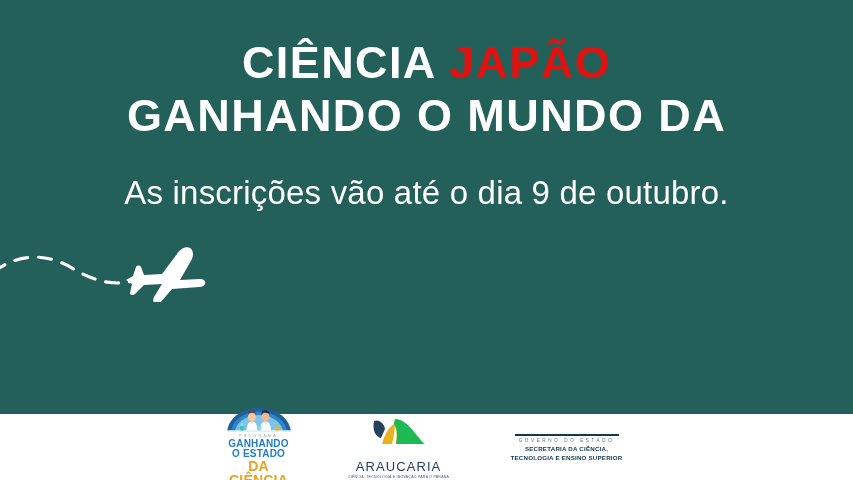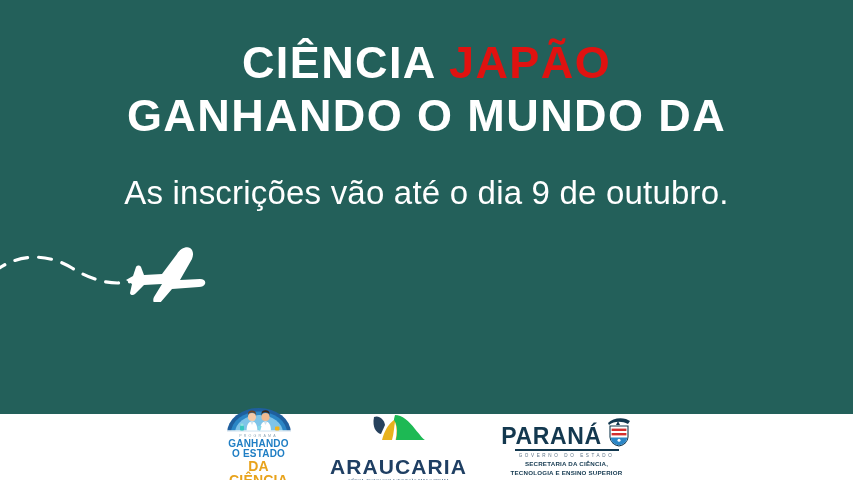--- a/index.html
+++ b/index.html
@@ -69,21 +69,21 @@
   .logo-gmc .w3{
     display:block;font-weight:bold;font-size:14px;
     letter-spacing:0.2px;color:#e8a31c;
   }
   .logo-gmc .pre{
     display:block;font-size:3.6px;letter-spacing:2.2px;
     color:#8aa4b5;margin-bottom:1px;
   }
   .logo-arauc{width:104px;}
   .arauc-word{
-    font-weight:bold;font-size:21px;letter-spacing:1.1px;
+    font-weight:normal;font-size:13px;letter-spacing:1.1px;
     color:#1f3f63;line-height:1;margin-top:14px;
   }
   .arauc-tag{
     font-size:3.5px;letter-spacing:0.25px;color:#3d5c7a;
     margin-top:2px;white-space:nowrap;
   }
   .logo-parana{width:128px;}
   .pr-top{display:flex;align-items:flex-end;gap:4px;}
   .pr-word{
     font-weight:bold;font-size:23px;letter-spacing:0.6px;
@@ -170,32 +170,20 @@
         <path d="M6 5 C11 3, 16 7, 17 13 L13 22 C8 21, 4 15, 6 5 Z" fill="#26415c"></path>
         <path d="M27 3 C34 3, 41 9, 47 17 C52 23, 55 27, 57 28 L25 28 C27 22, 24 12, 27 3 Z" fill="#1db954"></path>
         <path d="M26 8 C29 12, 30 19, 28 28 L14 28 C16 20, 20 12, 26 8 Z" fill="#e8b21c"></path>
         <path d="M27 10 C29 15, 29 22, 27.6 28 L24 28 C26 21, 26 15, 27 10 Z" fill="#ffffff"></path>
       </svg>
       <div class="arauc-word">ARAUCARIA</div>
       <div class="arauc-tag">CIÊNCIA, TECNOLOGIA E INOVAÇÃO PARA O PARANÁ</div>
     </div>
 
     <div class="logo logo-parana">
-      <div class="pr-top">
-        <span class="pr-word">PARANÁ</span>
-        <svg width="26" height="30" viewBox="0 0 26 30" aria-hidden="true">
-          <path d="M2 6 C6 2, 13 0, 20 2 L24 4 L22 7 C16 4, 8 4, 3 8 Z" fill="#13384f"></path>
-          <path d="M12 4 L14 8 L10 8 Z" fill="#13384f"></path>
-          <path d="M4 9 L22 9 L22 20 C22 25, 17 28, 13 29 C9 28, 4 25, 4 20 Z" fill="#ffffff" stroke="#13384f" stroke-width="1.1"></path>
-          <path d="M5.6 11.6 L20.4 11.6 L20.4 14 L5.6 14 Z" fill="#d32f2f"></path>
-          <path d="M5.6 16 L20.4 16 L20.4 18.4 L5.6 18.4 Z" fill="#d32f2f"></path>
-          <path d="M5 20.4 L21 20.4 L21 21.4 C21 25, 17 27.4, 13 28.2 C9 27.4, 5 25, 5 21.4 Z" fill="#2b86c6"></path>
-          <circle cx="13" cy="23.2" r="1.5" fill="#ffffff"></circle>
-        </svg>
-      </div>
       <div class="pr-rule"></div>
       <div class="pr-gov">GOVERNO DO ESTADO</div>
       <div class="pr-sec">
         <span>SECRETARIA DA CIÊNCIA,</span><br>
         <span>TECNOLOGIA E ENSINO SUPERIOR</span>
       </div>
     </div>
 
   </div>
 </div>

